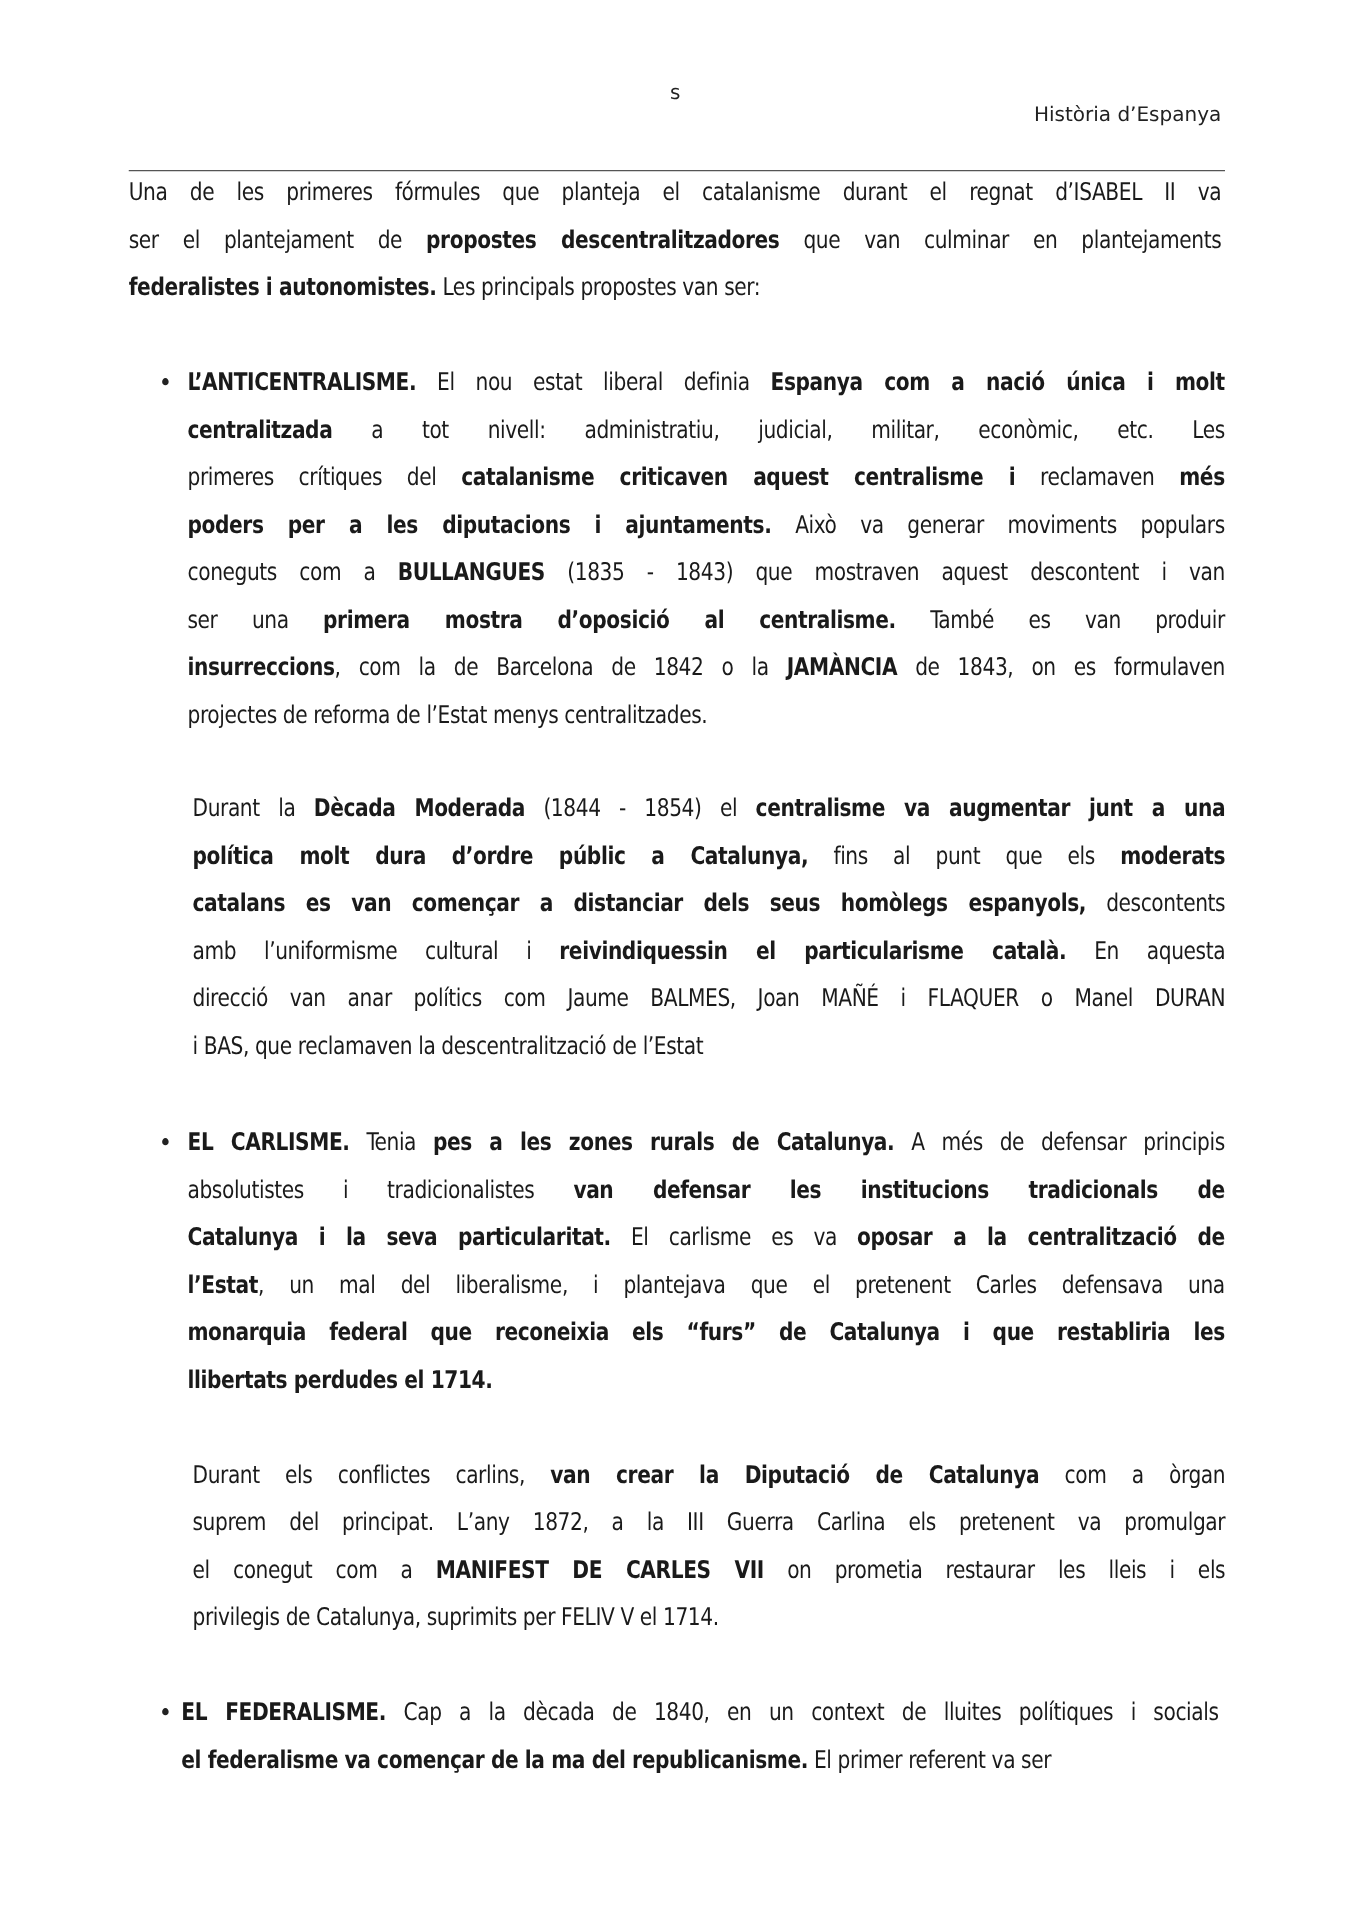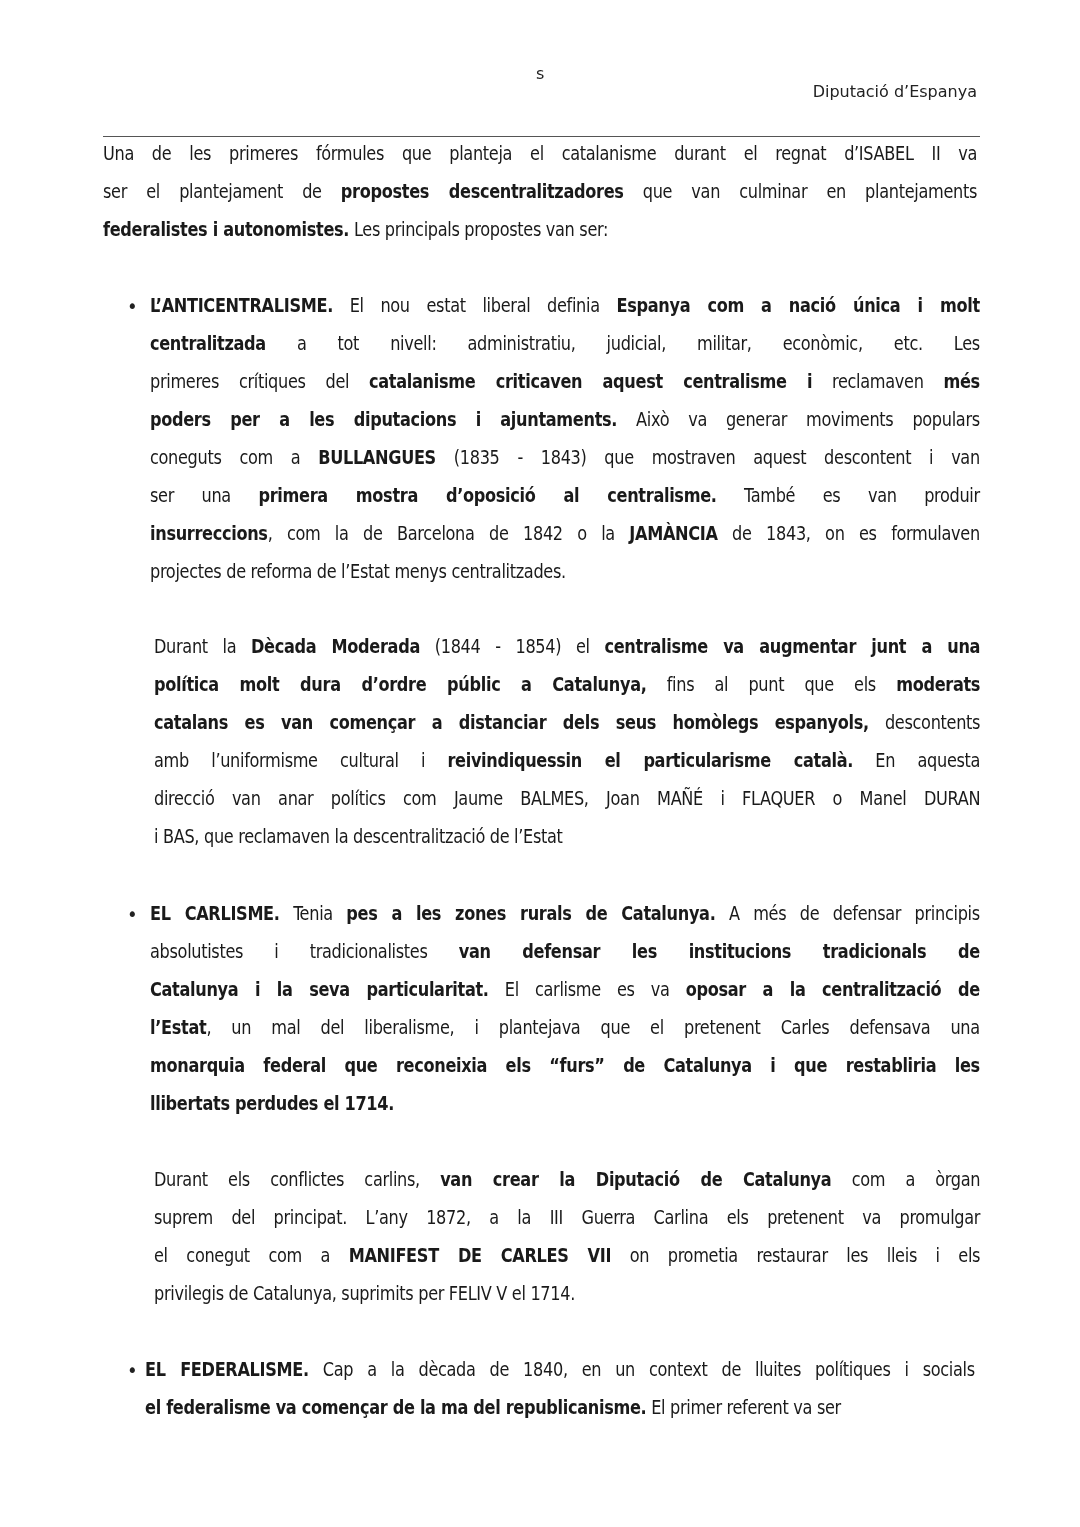--- a/index.html
+++ b/index.html
@@ -57,21 +57,21 @@
       line-height: 38px;
       color: #222;
     }
     .line { display: block; white-space: nowrap; text-align-last: justify; }
     .line.last { text-align-last: left; }
   </style>
 </head>
 <body>
 
 <div class="page-num">s</div>
-<div class="running-head">Diputació d’Espanya</div>
+<div class="running-head">Història d’Espanya</div>
 <div class="rule"></div>
 
 <div class="block text intro" id="intro" style="top:135px;">
     <span class="line">Una de les primeres fórmules que planteja el catalanisme durant el regnat d’ISABEL II va</span>
     <span class="line">ser el plantejament de <b>propostes descentralitzadores</b> que van culminar en plantejaments</span>
     <span class="line last"><b>federalistes i autonomistes.</b> Les principals propostes van ser:</span>
   </div>
 
 <div class="bullet" id="b0" style="left:127px; top:287px;">•</div>
 <div class="block text bullet-block" id="s0" style="top:287px;">

